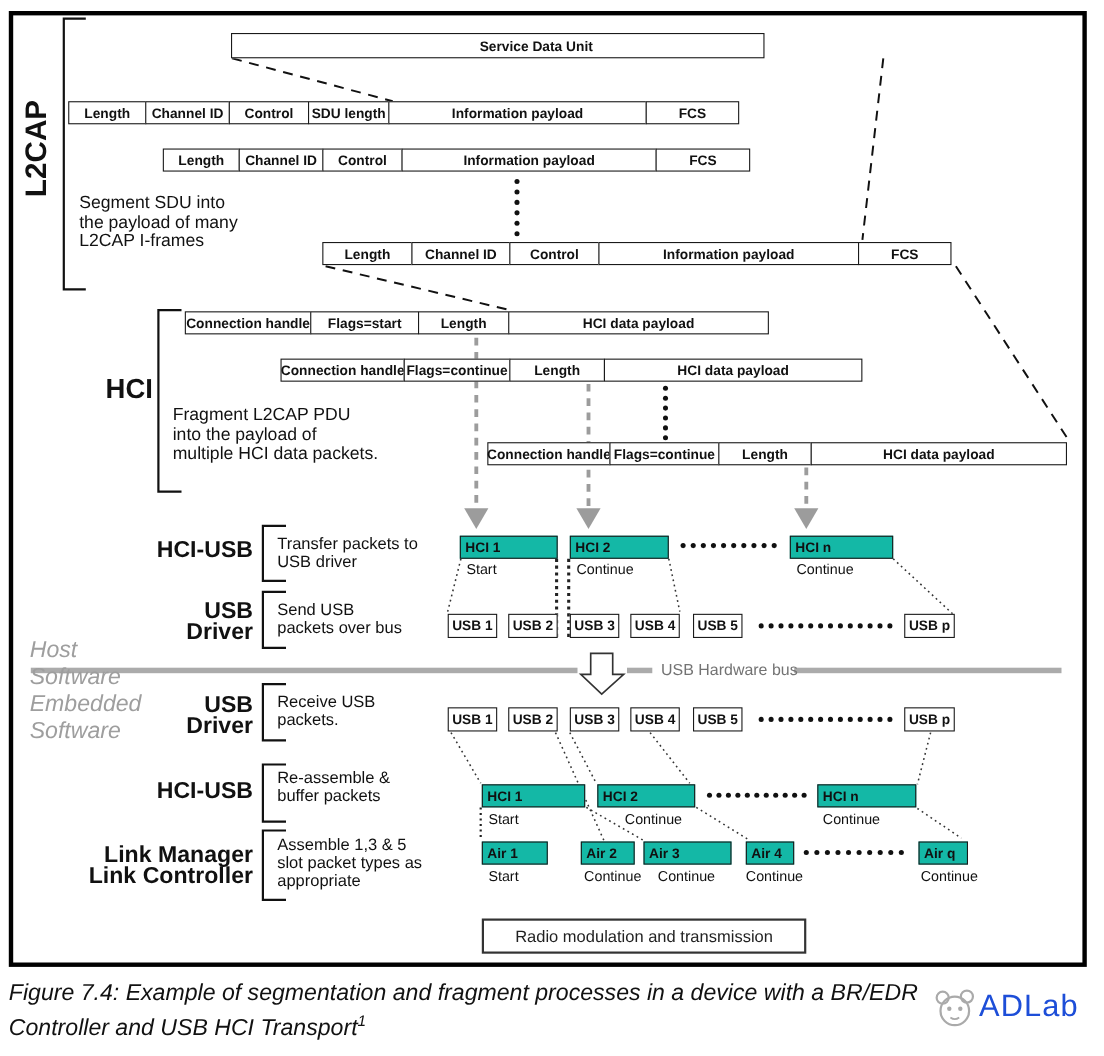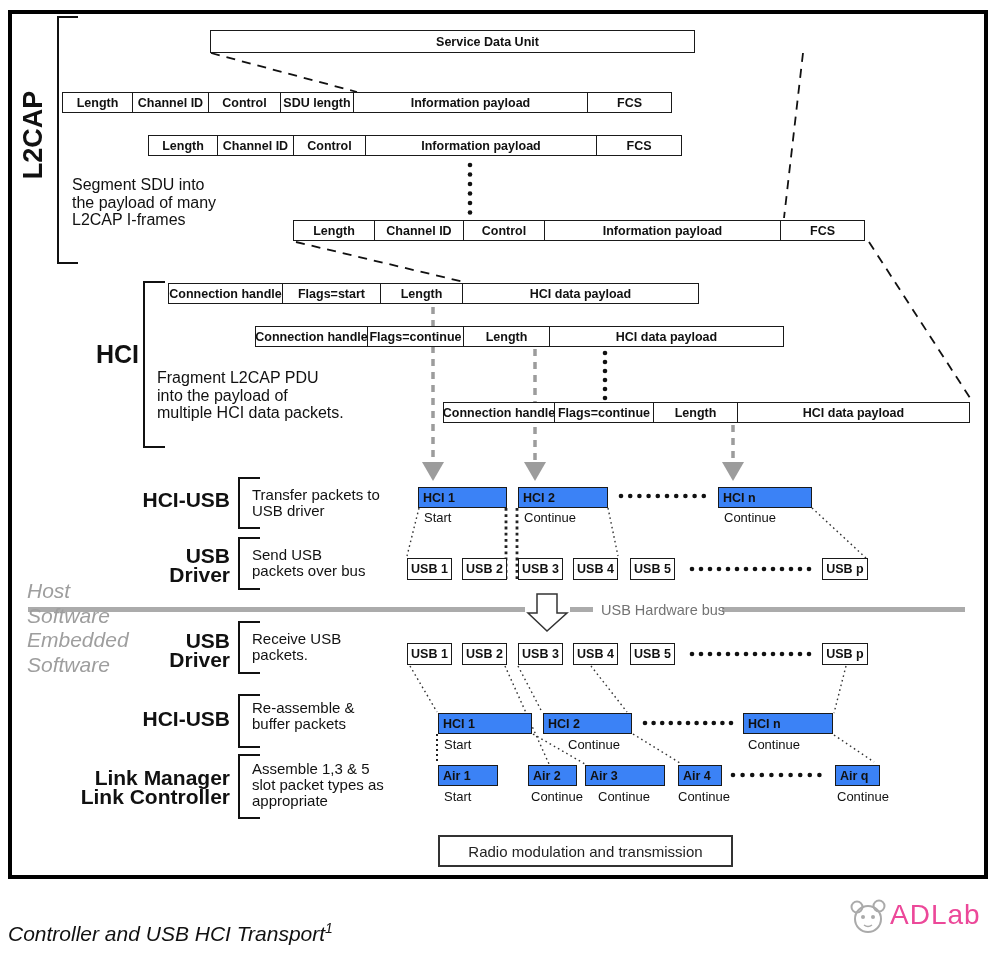--- a/index.html
+++ b/index.html
@@ -6,21 +6,21 @@
   #stage{position:relative;width:1004px;height:960px;background:#fff;overflow:hidden;
          font-family:"Liberation Sans",sans-serif;color:#111;}
   #frame-border{position:absolute;left:8px;top:10px;width:980px;height:869px;
                 border:4px solid #000;box-sizing:border-box;z-index:0;}
   #wires{position:absolute;left:0;top:0;z-index:1;}
   .frame{position:absolute;display:flex;height:21px;z-index:2;}
   .cell{border:1px solid #1a1a1a;background:#fff;box-sizing:border-box;height:21px;
         display:flex;align-items:center;justify-content:center;
         font-weight:bold;font-size:12.5px;white-space:nowrap;}
   .cell + .cell{margin-left:-1px;}
-  .pkt{position:absolute;background:#3b82f6;border:1px solid #1a1a1a;box-sizing:border-box;
+  .pkt{position:absolute;background:#14b8a6;border:1px solid #1a1a1a;box-sizing:border-box;
        height:21px;font-weight:bold;font-size:12.5px;display:flex;align-items:center;
        padding-left:4px;z-index:2;white-space:nowrap;}
   .pkt-c{position:absolute;background:#fff;border:1px solid #1a1a1a;box-sizing:border-box;
        height:22px;font-weight:bold;font-size:12.5px;display:flex;align-items:center;
        justify-content:center;z-index:2;white-space:nowrap;}
   .tag{position:absolute;font-size:13px;z-index:3;white-space:nowrap;}
   .blabel{position:absolute;right:774px;text-align:right;font-weight:bold;font-size:21px;
           line-height:19px;z-index:3;white-space:nowrap;}
   .desc{position:absolute;left:252px;font-size:15px;line-height:16px;z-index:3;white-space:nowrap;}
   .region{position:absolute;left:27px;font-style:italic;font-size:21px;line-height:25px;
@@ -29,21 +29,21 @@
   #l2cap-label{position:absolute;left:-22px;top:120px;width:110px;height:30px;text-align:center;
           font-weight:bold;font-size:27px;transform:rotate(-90deg);z-index:3;}
   #hci-label{position:absolute;left:96px;top:340px;font-weight:bold;font-size:25px;z-index:3;}
   #bus-text{position:absolute;left:601px;top:602px;font-size:14.5px;color:#737373;z-index:3;}
   #radio-box{position:absolute;left:438px;top:835px;width:295px;height:32px;border:2px solid #333;
           box-sizing:border-box;background:#fff;display:flex;align-items:center;justify-content:center;
           font-size:15px;color:#222;z-index:2;}
   .caption{position:absolute;left:8px;font-style:italic;font-size:21px;z-index:3;white-space:nowrap;}
   .caption sup{font-size:14px;}
   #watermark{position:absolute;left:846px;top:891px;display:flex;align-items:center;z-index:4;}
-  #watermark .wm-text{color:#ec4899;font-size:28px;letter-spacing:1px;}
+  #watermark .wm-text{color:#1d4ed8;font-size:28px;letter-spacing:1px;}
 </style>
 </head>
 <body>
 
 <div id="stage">
 
   <div id="frame-border"></div>
 
   <svg id="wires" width="1004" height="960">
 
@@ -329,20 +329,21 @@
   <div class="pkt" style="left:678px;top:765px;width:44px;">Air 4</div>
   <div class="pkt" style="left:835px;top:765px;width:45px;">Air q</div>
   <div class="tag" style="left:444px;top:789px;">Start</div>
   <div class="tag" style="left:531px;top:789px;">Continue</div>
   <div class="tag" style="left:598px;top:789px;">Continue</div>
   <div class="tag" style="left:678px;top:789px;">Continue</div>
   <div class="tag" style="left:837px;top:789px;">Continue</div>
 
   <div id="radio-box">Radio modulation and transmission</div>
 
+  <div class="caption" style="top:891px;">Figure 7.4:  Example of segmentation and fragment processes in a device with a BR/EDR</div>
   <div class="caption" style="top:920px;">
     <span>Controller and USB HCI Transport</span><sup>1</sup>
   </div>
 
   <div id="watermark">
     <svg width="44" height="48" viewBox="0 0 44 48">
       <circle cx="22" cy="28" r="13" fill="none" stroke="#aaaaaa" stroke-width="2"></circle>
       <circle cx="11" cy="16" r="5.5" fill="none" stroke="#aaaaaa" stroke-width="2"></circle>
       <circle cx="33" cy="15" r="5.5" fill="none" stroke="#aaaaaa" stroke-width="2"></circle>
       <circle cx="17" cy="26" r="2" fill="#aaaaaa"></circle>

